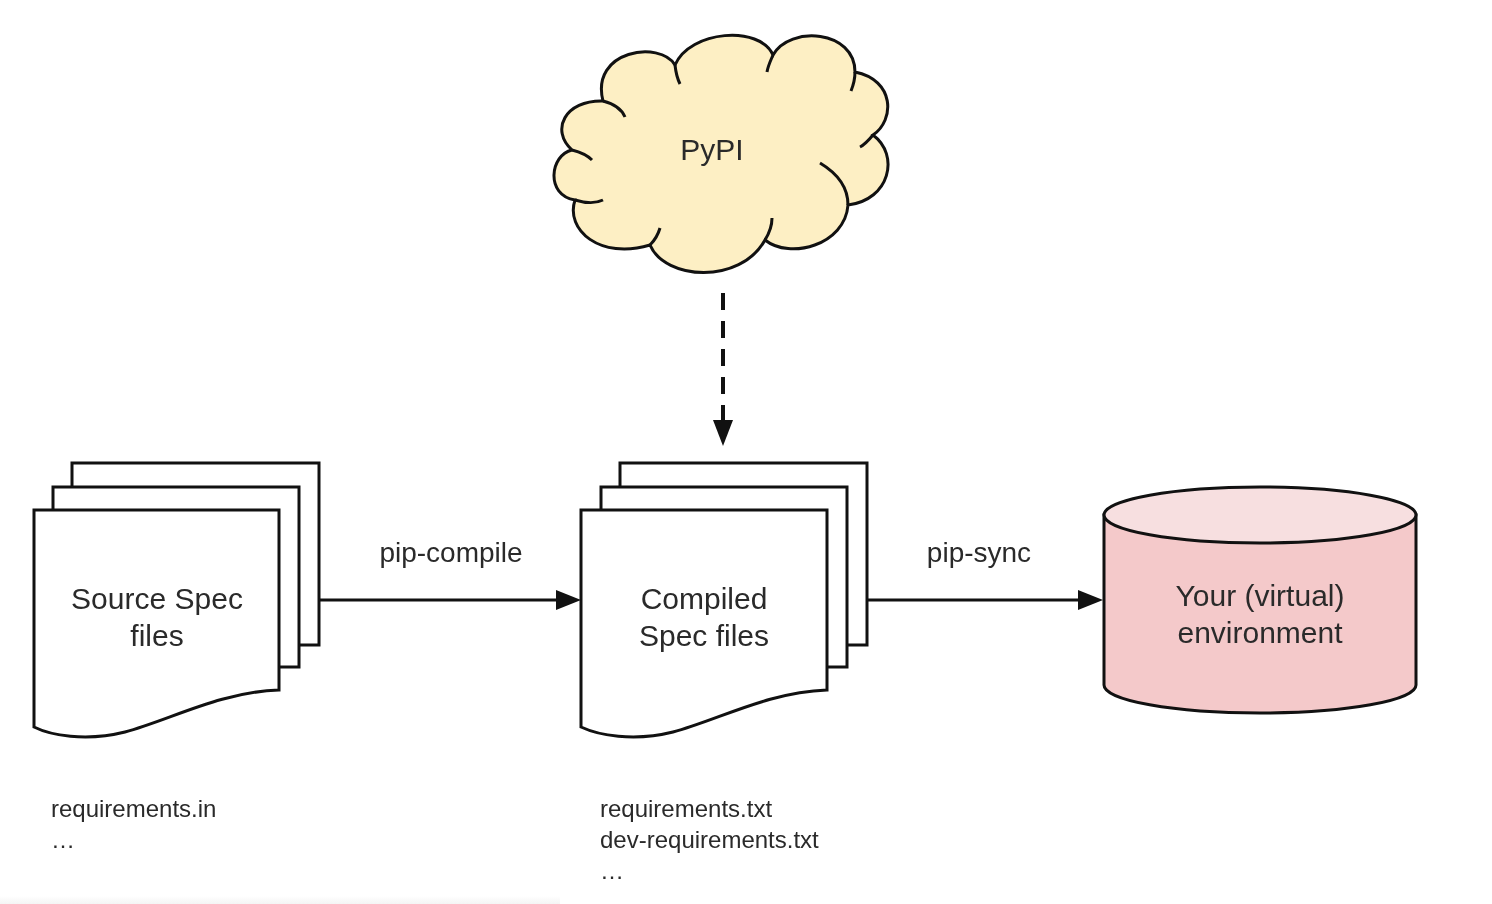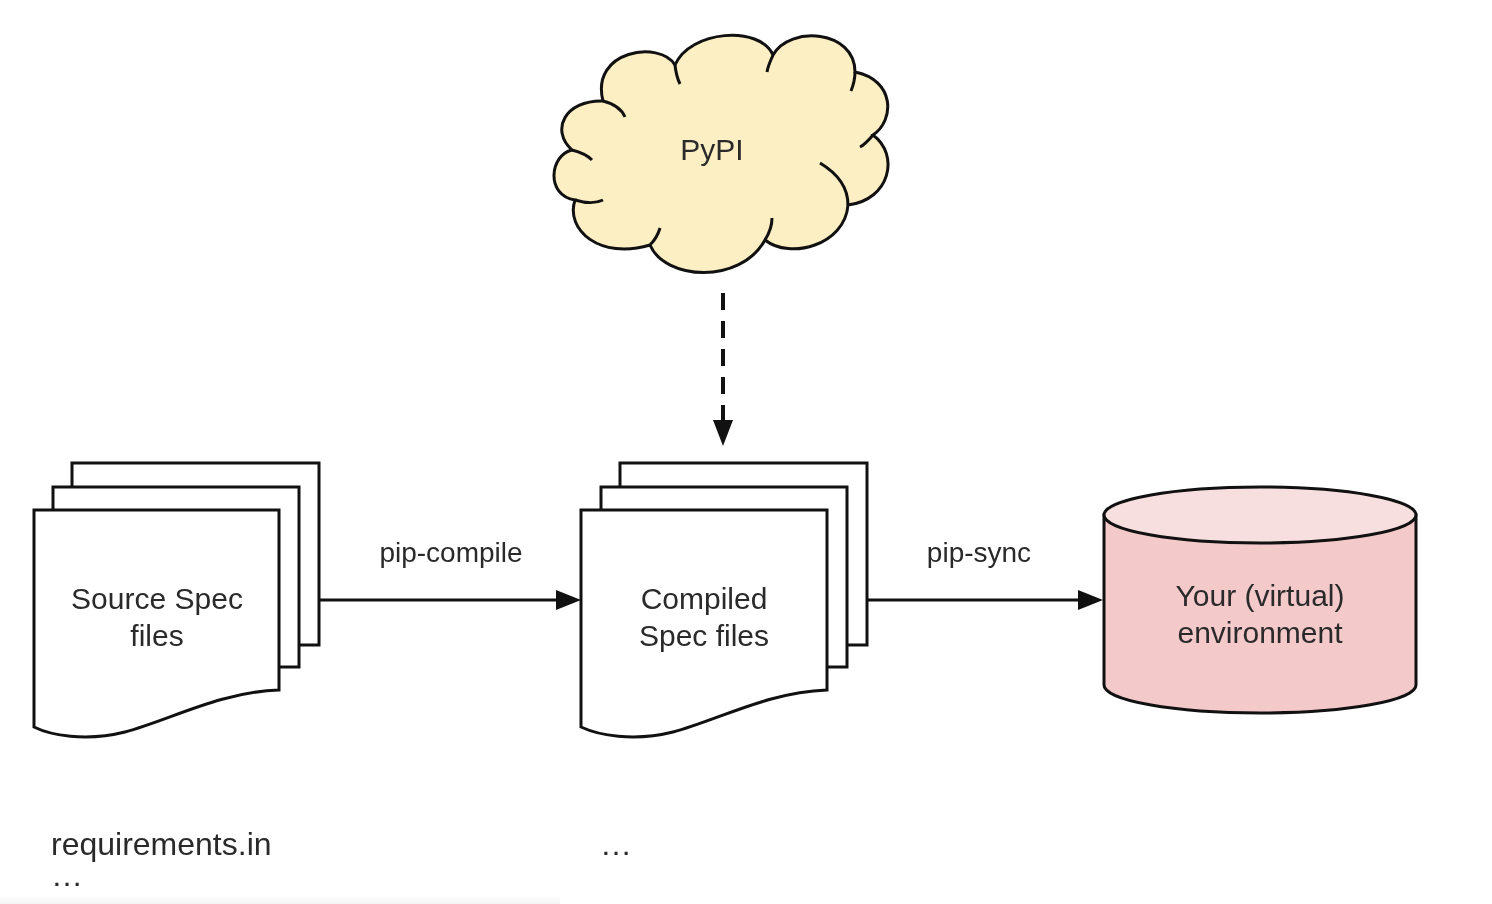--- a/index.html
+++ b/index.html
@@ -1,21 +1,21 @@
 <!DOCTYPE html>
 <html><head>
   <meta charset="utf-8">
   <style>
     html, body { margin: 0; padding: 0; background: #ffffff; }
     body { width: 1492px; height: 904px; position: relative; overflow: hidden;
            font-family: "Liberation Sans", sans-serif; color: #222; }
     svg { position: absolute; left: 0; top: 0; }
     .lbl { font-family: "Liberation Sans", sans-serif; fill: #2a2a2a; }
     .files { position: absolute; font-family: "Liberation Sans", sans-serif;
-             font-size: 32px; line-height: 31px; color: #2a2a2a; margin-top: 36px; }
+             font-size: 24px; line-height: 31px; color: #2a2a2a; }
     .files div { white-space: nowrap; }
     .bottom-fade { position: absolute; left: 0; top: 896px; width: 560px; height: 8px;
                    background: linear-gradient(#ffffff, #f4f4f4); }
   </style>
 </head>
 <body>
 
 <svg width="1492" height="904" viewBox="0 0 1492 904">
   <defs>
     <marker id="arrowhead" markerWidth="10" markerHeight="10" refX="9" refY="5" orient="auto" markerUnits="userSpaceOnUse">
@@ -83,16 +83,18 @@
     <text x="1260" y="643" text-anchor="middle" font-size="30" class="lbl">environment</text>
   </g>
 </svg>
 
 <div class="files" style="left:51px; top:793px;">
   <div>requirements.in</div>
   <div>…</div>
 </div>
 
 <div class="files" style="left:600px; top:793px;">
+  <div>requirements.txt</div>
+  <div>dev-requirements.txt</div>
   <div>…</div>
 </div>
 
 <div class="bottom-fade"></div>
 
 </body></html>

